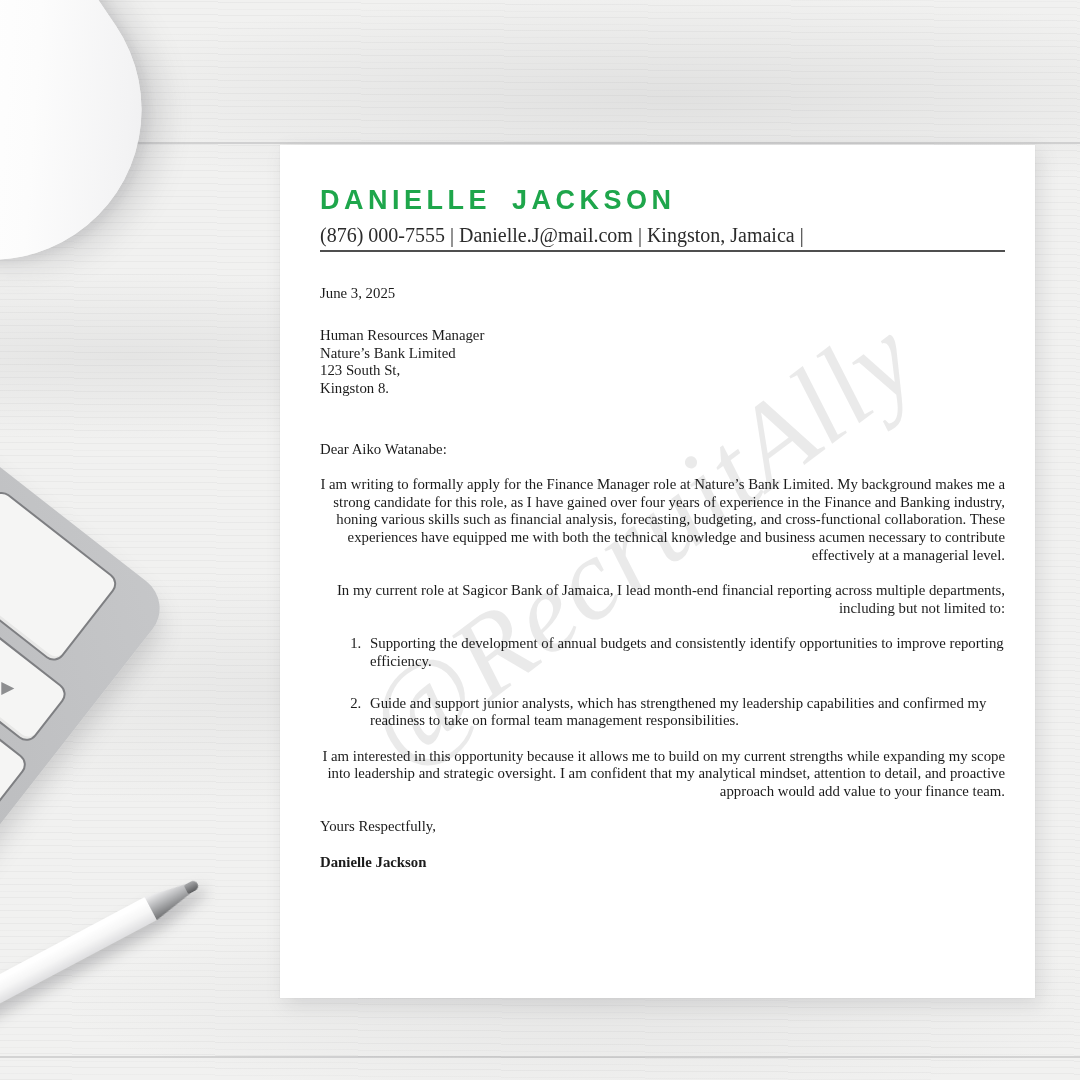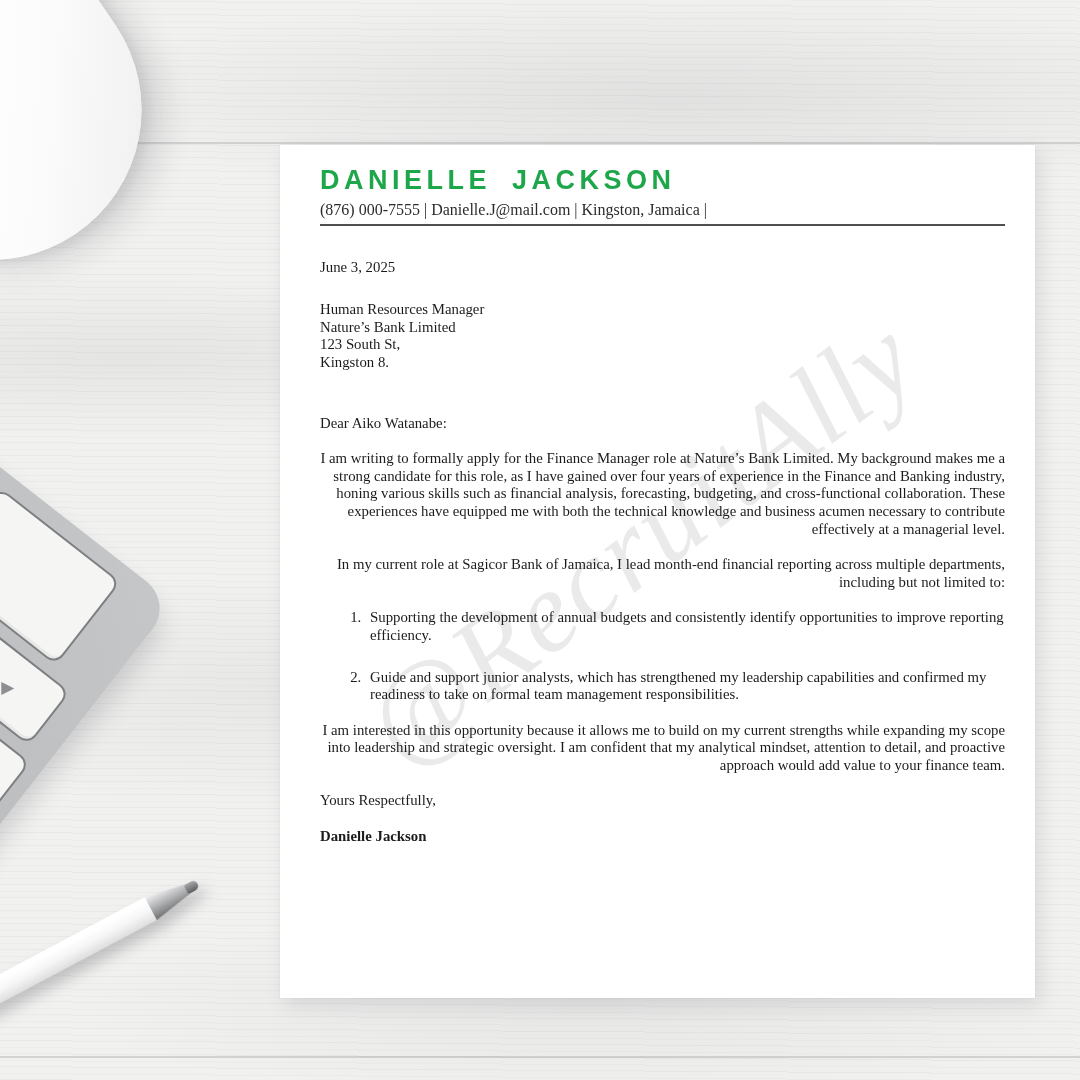--- a/index.html
+++ b/index.html
@@ -43,25 +43,25 @@
     clip-path:polygon(0 0,100% 30%,100% 70%,0 100%);}
   .pen-nib{position:absolute;left:256px;top:8px;width:13px;height:10px;border-radius:2px 6px 6px 2px;
     background:linear-gradient(180deg,#a7a8aa,#5d5e60);}
 
   
   .page{position:absolute;left:280px;top:145px;width:755px;height:853px;background:#ffffff;z-index:5;overflow:hidden;
     box-shadow:0 0 1px rgba(0,0,0,0.10), 5px 7px 18px rgba(90,90,95,0.15);}
   .watermark{position:absolute;left:-10px;top:330px;width:740px;text-align:center;white-space:nowrap;
     font-style:italic;font-size:115px;letter-spacing:2px;color:rgba(125,125,125,0.16);
     transform:rotate(-37deg);z-index:1;pointer-events:none;font-family:"Liberation Serif",serif;}
-  .content{position:relative;z-index:2;padding:22px 30px 0 40px;color:#1b1b1b;
+  .content{position:relative;z-index:2;padding:42px 30px 0 40px;color:#1b1b1b;
     font-size:14.8px;line-height:17.6px;}
   .name{margin:0;font-family:"Liberation Sans","DejaVu Sans",sans-serif;font-weight:700;
     font-size:27px;line-height:27px;letter-spacing:4.5px;word-spacing:9px;}
-  .contact{margin-top:7px;font-size:16px;color:#2b2b2b;}
+  .contact{margin-top:13px;font-size:20px;color:#2b2b2b;}
   .rule{margin-top:5px;height:2px;background:#4f4f4f;}
   .date{margin-top:33px;}
   .recipient{margin-top:25px;}
   .salutation{margin-top:43px;}
   p.para{margin:18px 0 0 0;text-align:right;}
   ol.blist{margin:18px 0 0 0;padding:0 0 0 45px;}
   ol.blist li{padding-left:5px;}
   ol.blist li + li{margin-top:24px;}
   .signoff{margin-top:18px;}
   .signature{margin-top:18px;font-weight:700;}

